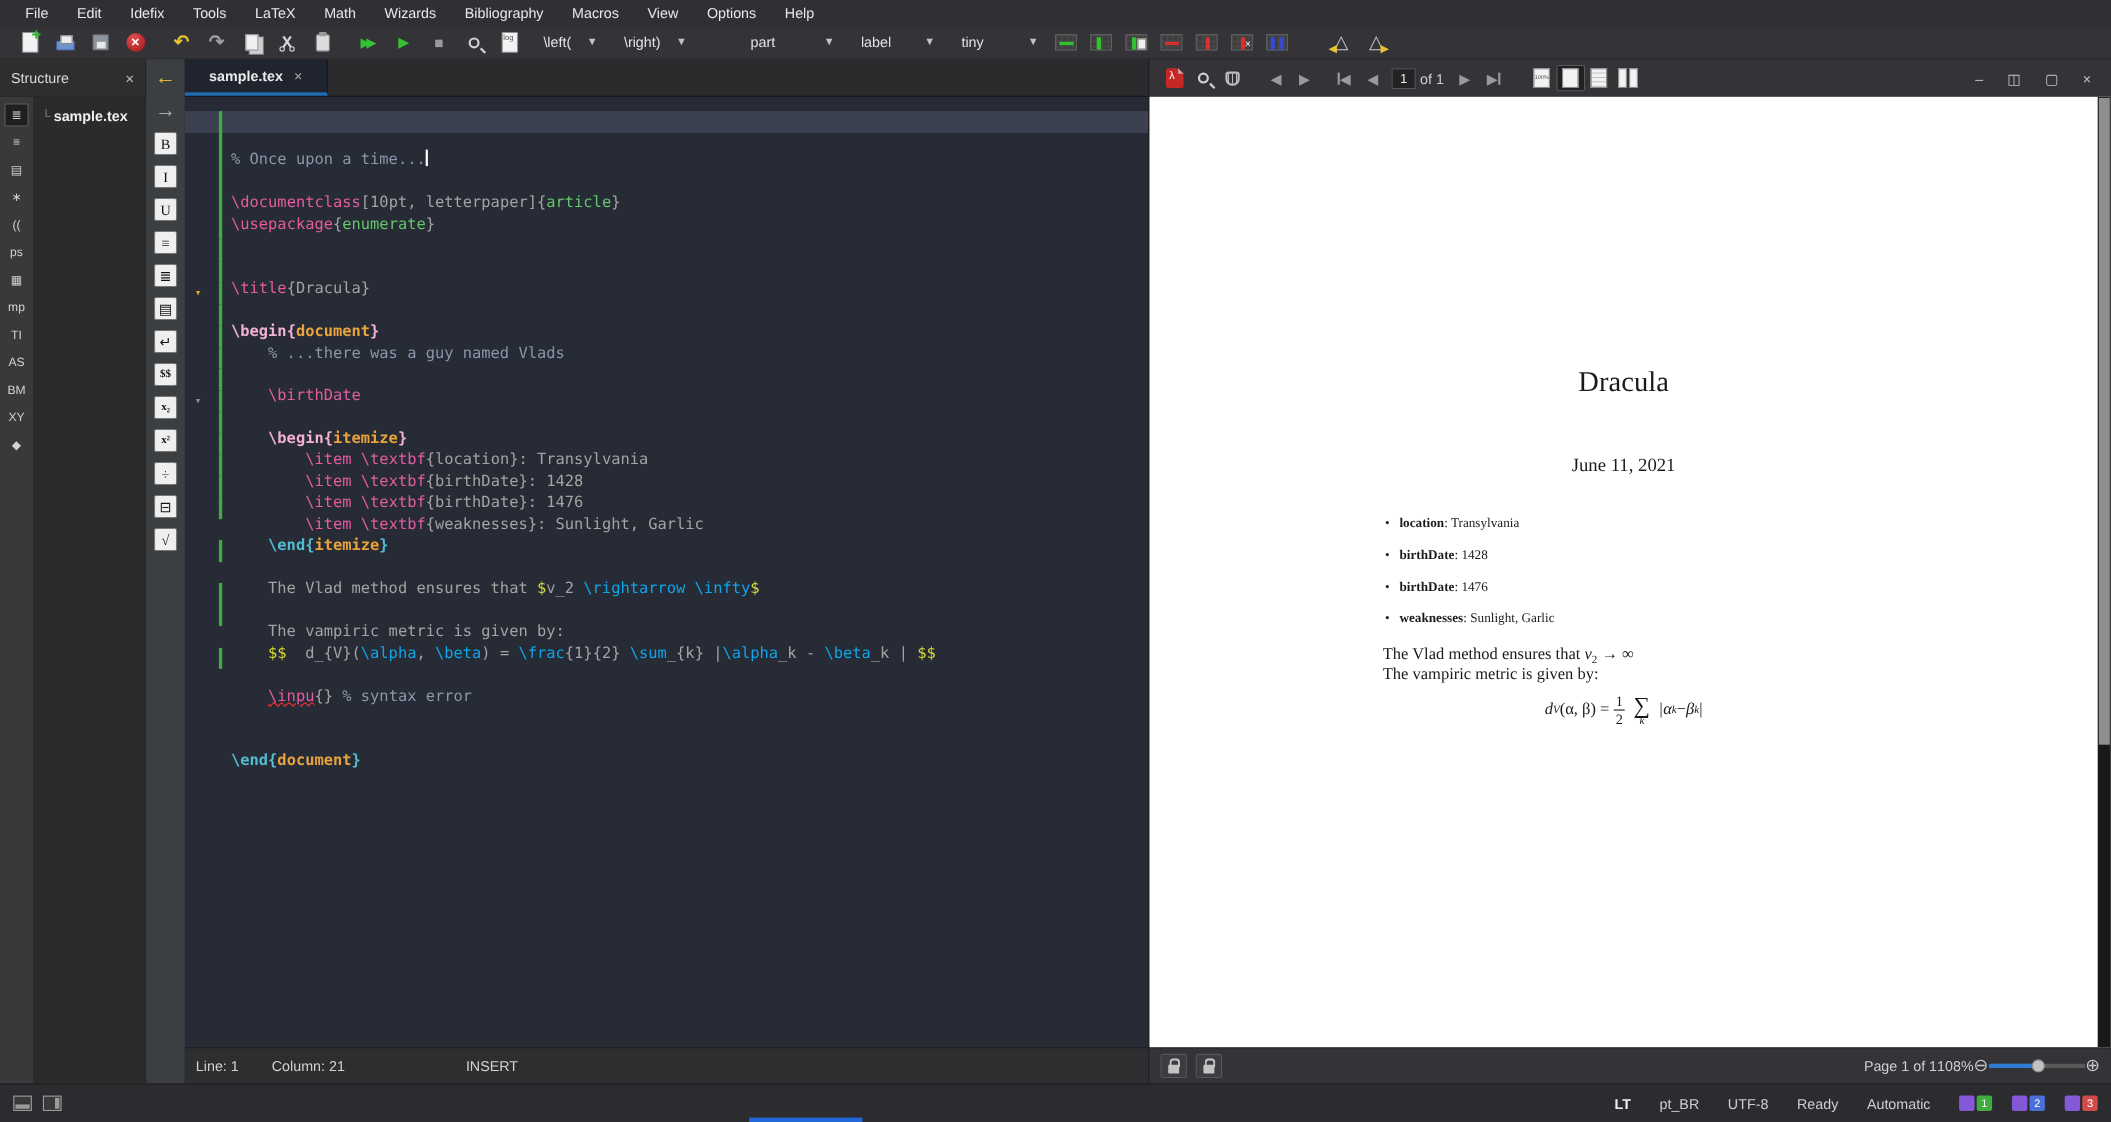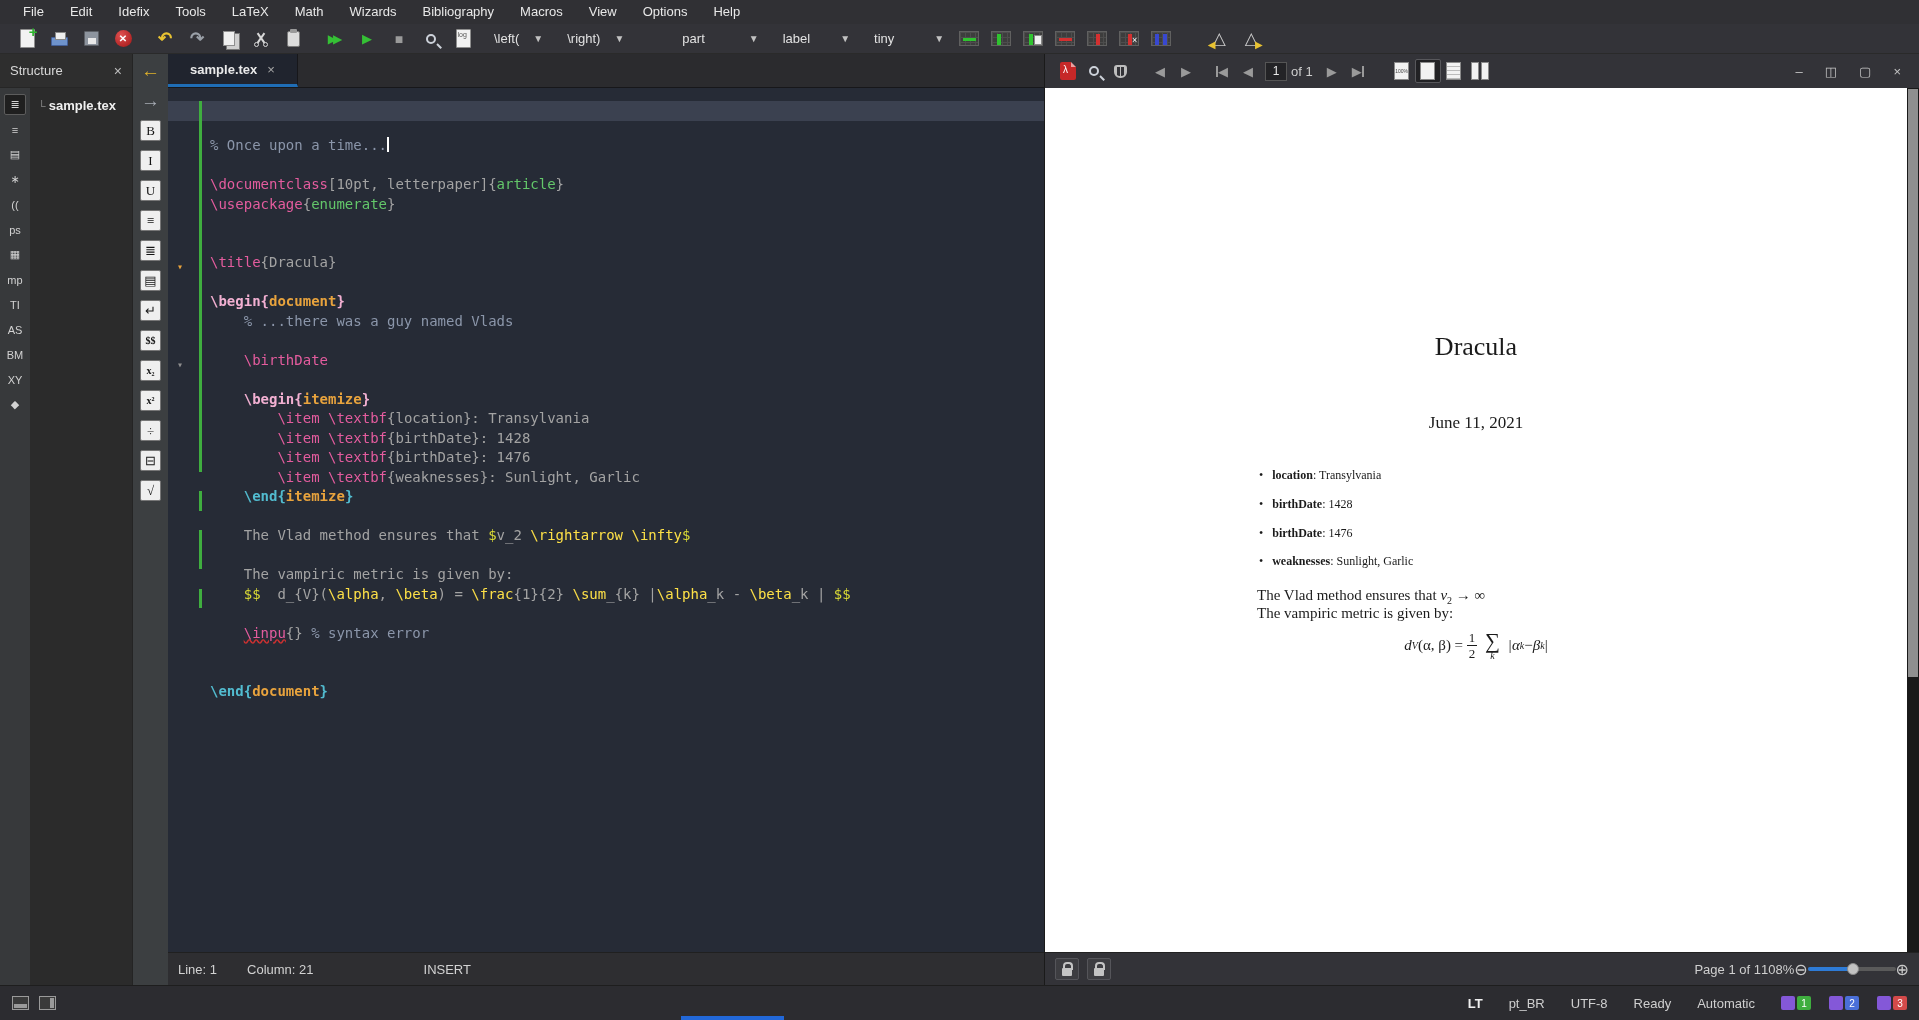--- a/index.html
+++ b/index.html
@@ -99,21 +99,21 @@
   .fold.orange { color:#e8a33d; } .fold.gray { color:#8e8e8e; }
   .ltxt { display:inline-block; margin-left:42px;margin-top:35px; }
   .tk-cm { color:#8b96aa; }
   .tk-txt { color:#a3a3a3; }
   .tk-cmd { color:#e45c9e; }
   .tk-arg { color:#63c76a; }
   .tk-beg { color:#f2b0d2; font-weight:bold; }
   .tk-env { color:#e8a33d; font-weight:bold; }
   .tk-end { color:#52bcd0; font-weight:bold; }
   .tk-dol { color:#d9d935; }
-  .tk-mth { color:#fde047; }
+  .tk-mth { color:#0ea5e9; }
   .tk-err { color:#e45c9e; text-decoration:underline; text-decoration-style:wavy; text-decoration-color:#d03030; }
   .caret { display:inline-block; width:2px; height:15px; background:#ffffff; vertical-align:-2px; }
   .estatus { height:33px; background:#2e2e31; border-top:1px solid #202020; display:flex; align-items:center; font-size:13px; color:#d2d2d2; flex-shrink:0; }
   .estatus .es1 { margin-left:10px; } .estatus .es2 { margin-left:30px; } .estatus .es3 { margin-left:110px; }
 
   
   .pdf-pane { width:875px; flex-shrink:0; display:flex; flex-direction:column; border-left:1px solid #1a1a1a; }
   .pdf-toolbar { height:34px; background:#333338; display:flex; align-items:center; padding:0 10px; flex-shrink:0; }
   .pbtn { display:flex; align-items:center; justify-content:center; width:26px; height:24px; position:relative; color:#a8a8a8; }
   .i-pdf { width:16px; height:18px; background:#c62828; border-radius:2px; position:relative; }

